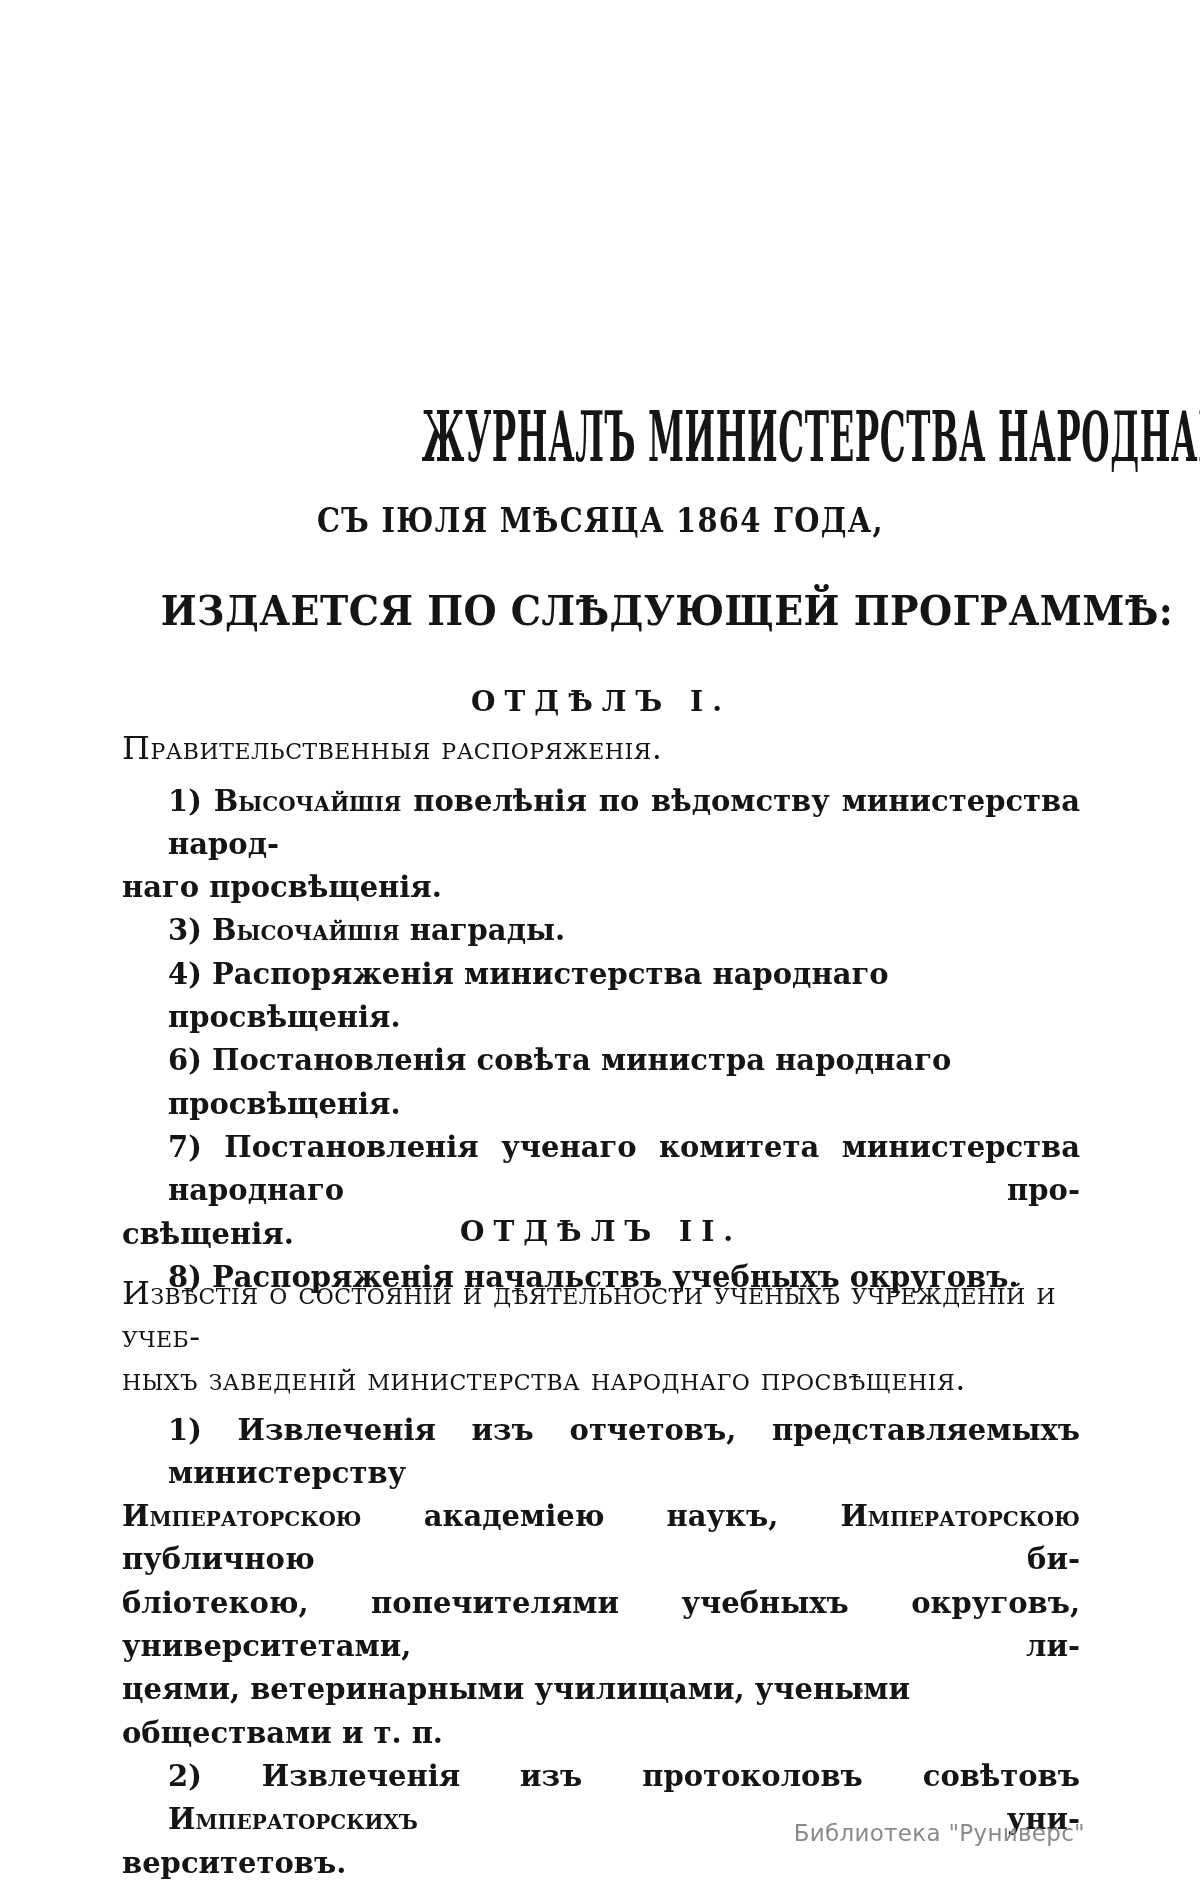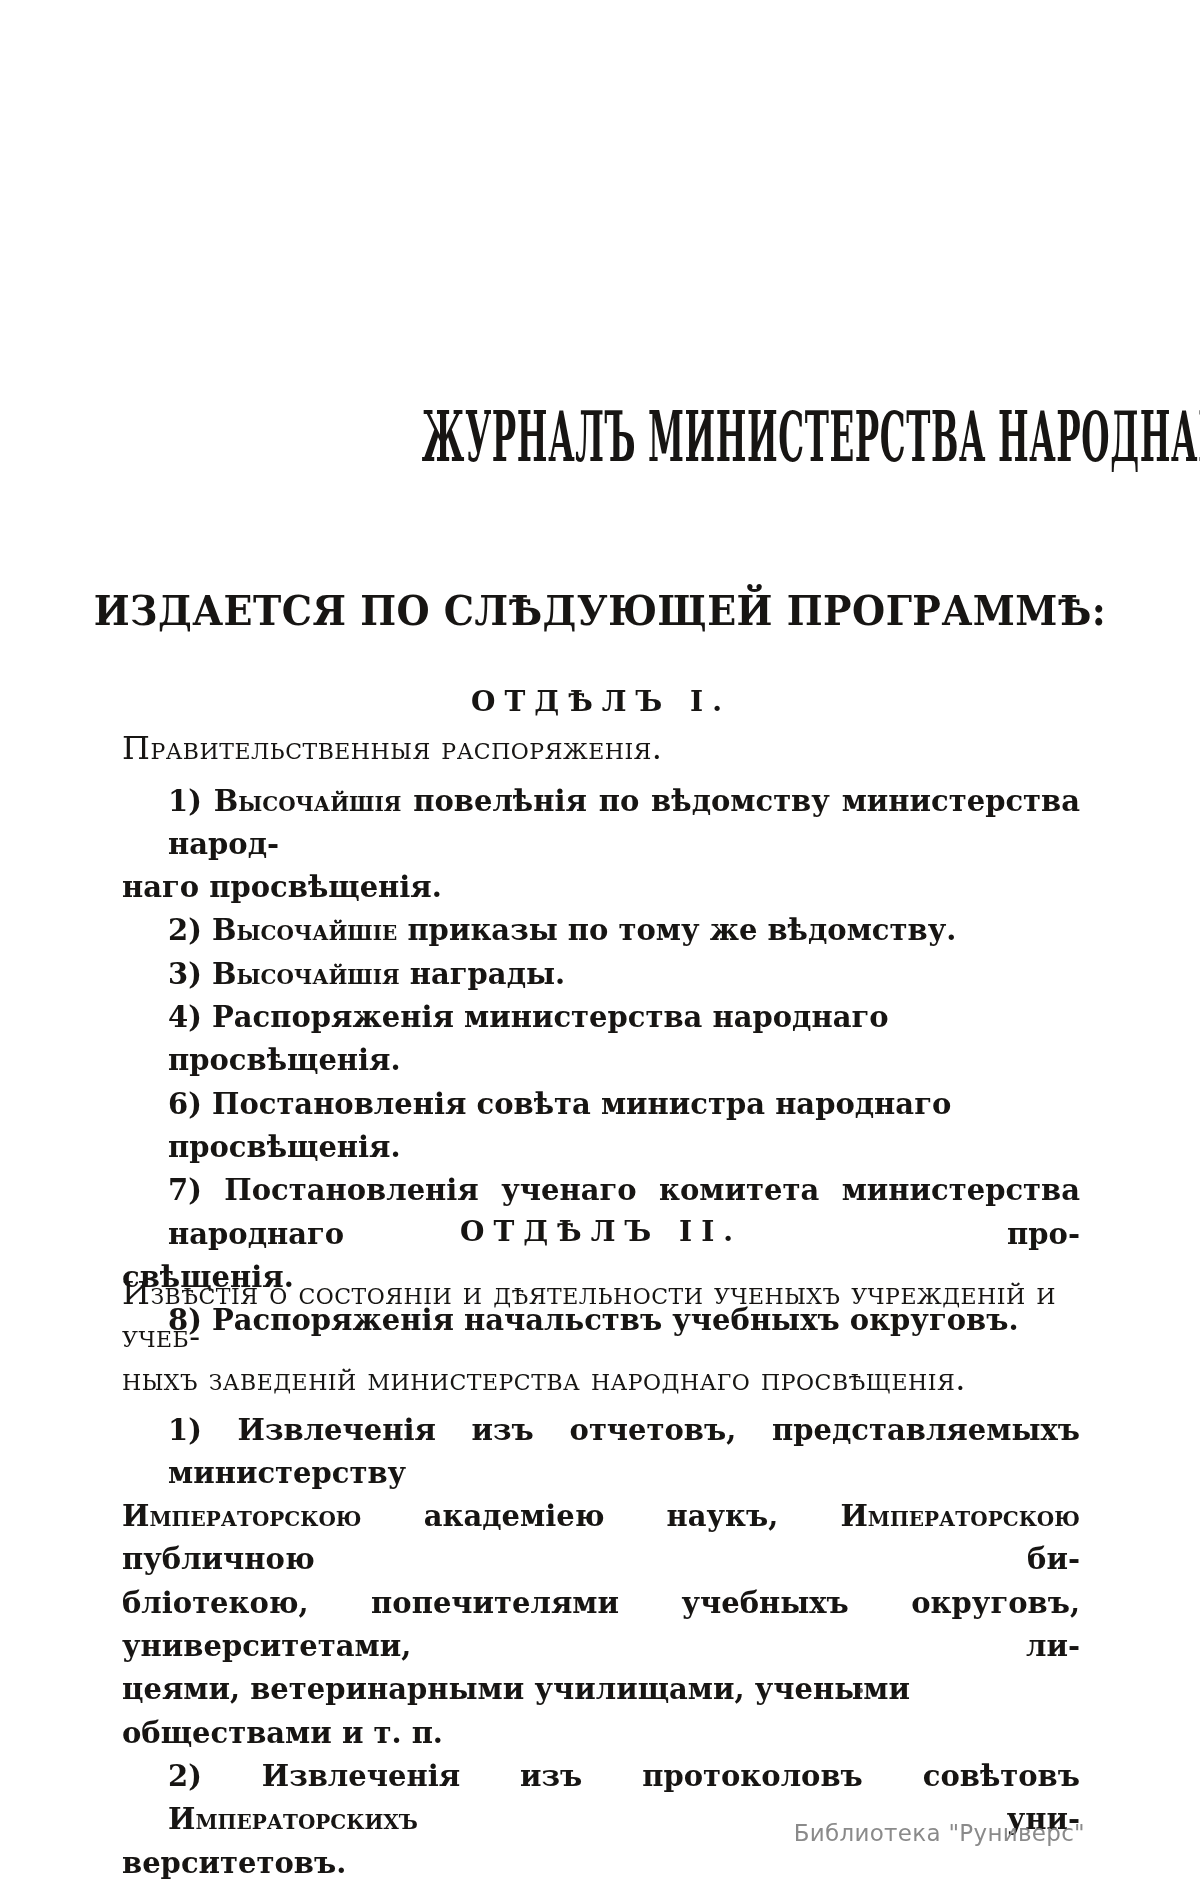--- a/index.html
+++ b/index.html
@@ -19,21 +19,21 @@
     font-weight:700;font-size:56px;line-height:1;
     letter-spacing:1px;
     transform:scale(0.58,1.22);transform-origin:50% 0;
   }
   .since-line{position:absolute;top:503px;left:0;width:100%;text-align:center;}
   .since-inner{
     display:inline-block;white-space:nowrap;
     font-weight:700;font-size:34px;line-height:1;letter-spacing:1.5px;
     transform:scale(0.85,1.0);transform-origin:50% 0;
   }
-  .program-line{position:absolute;top:590px;left:0;width:100%;text-align:center;}
+  .program-line{position:absolute;top:590px;left:0;width:100%;text-align:right;}
   .program-inner{
     display:inline-block;white-space:nowrap;
     font-weight:700;font-size:40px;line-height:1;letter-spacing:0.5px;
     transform:scale(0.95,1.02);transform-origin:50% 0;
   }
   
   .sec{position:absolute;left:122px;width:958px;}
   .sec-1{top:668px;}
   .sec-2{top:1198px;}
   .sec-heading{
@@ -67,37 +67,37 @@
 </style>
 </head>
 <body>
 
 <div class="page">
 
   <div class="masthead-title">
     <span class="title-inner">ЖУРНАЛЪ МИНИСТЕРСТВА НАРОДНАГО ПРОСВѢЩЕНІЯ,</span>
   </div>
 
+  <div class="since-line">
+    <span class="since-inner">СЪ ІЮЛЯ МѢСЯЦА 1864 ГОДА,</span>
+  </div>
 
   <div class="program-line">
     <span class="program-inner">ИЗДАЕТСЯ ПО СЛѢДУЮЩЕЙ ПРОГРАММѢ:</span>
   </div>
 
   <section class="sec sec-1">
     <div class="sec-heading">ОТДѢЛЪ I.</div>
     <div class="sec-sub">
         <div>Правительственныя распоряженія.</div>
       </div>
     <div class="sec-items">
         <div class="item">
           <div class="line first"><span>1) </span><span class="sc">Высочайшія</span><span> повелѣнія по вѣдомству министерства народ-</span></div>
           <div class="line last"><span>наго просвѣщенія.</span></div>
-        </div>
-        <div class="item">
-          <div class="line first last"><span>2) </span><span class="sc">Высочайшіе</span><span> приказы по тому же вѣдомству.</span></div>
         </div>
         <div class="item">
           <div class="line first last"><span>3) </span><span class="sc">Высочайшія</span><span> награды.</span></div>
         </div>
         <div class="item">
           <div class="line first last"><span>4) Распоряженія министерства народнаго просвѣщенія.</span></div>
         </div>
         <div class="item">
           <div class="line first last"><span>6) Постановленія совѣта министра народнаго просвѣщенія.</span></div>
         </div>

